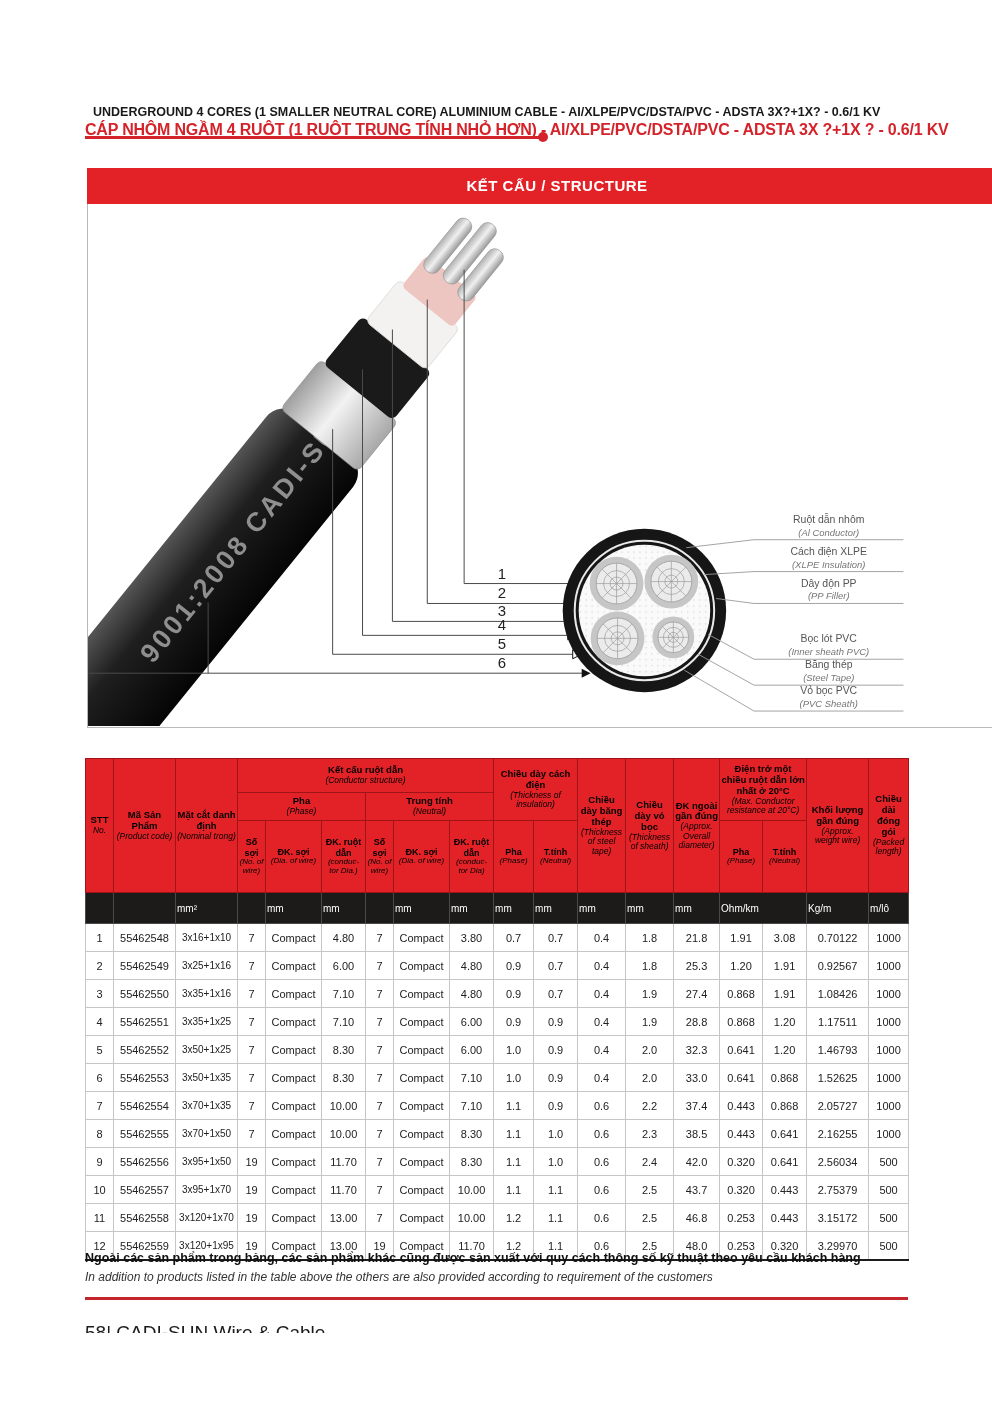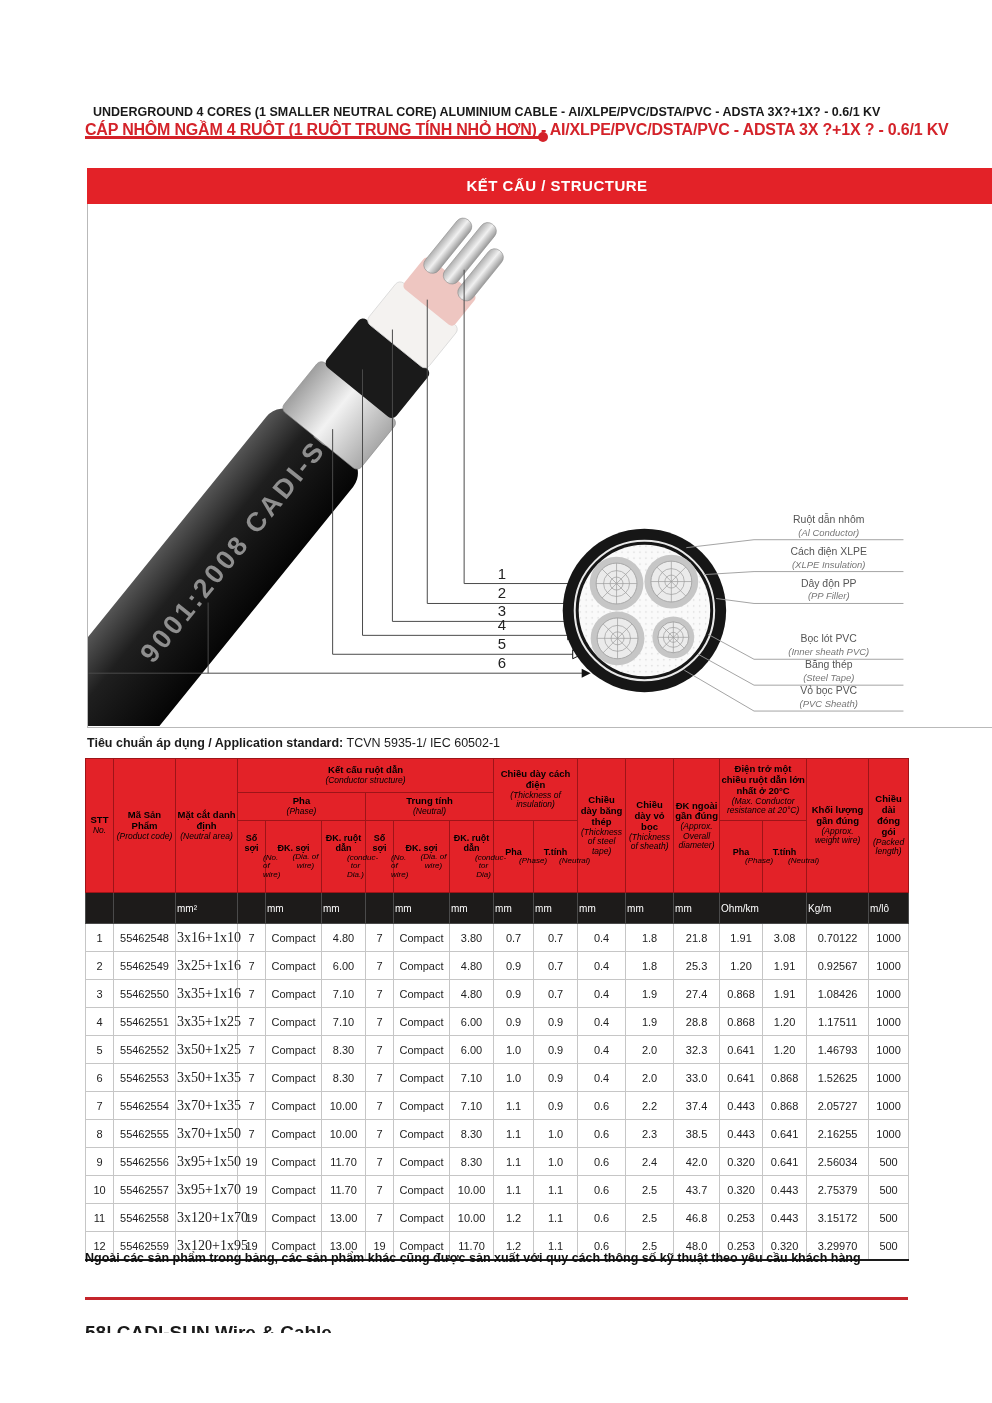--- a/index.html
+++ b/index.html
@@ -22,31 +22,31 @@
   .standard-line .lbl{font-weight:bold;}
   .standard-line .val{font-weight:normal;}
 
   table.spec{position:absolute;left:85px;top:758px;width:823px;border-collapse:collapse;table-layout:fixed;
              border-bottom:2px solid #1c1c1c;}
   table.spec th{background:#e32228;color:#000000;border:1px solid #9e1418;vertical-align:middle;
                 text-align:center;padding:1px 1px;font-weight:normal;}
   .hvi{font-weight:bold;font-size:9.5px;line-height:1.15;}
   .hen{font-style:italic;font-size:8.5px;line-height:1.1;}
   tr.hr1{height:34px;} tr.hr2{height:28px;} tr.hr3{height:72px;}
-  tr.hr3 .hvi{font-size:9px;} tr.hr3 .hen{font-size:8px;padding-left:24px;}
+  tr.hr3 .hvi{font-size:9px;} tr.hr3 .hen{font-size:8px;}
   tr.units td{background:#1d1b1a;color:#fff;border:1px solid #4a4a4a;height:28px;
               font-size:10px;margin-top:10px;}
   table.spec tbody td{border:1px solid #c6c6c6;height:25px;text-align:center;font-size:11px;color:#222;background:#fff;}
-  table.spec tbody td.c-area{font-size:14px;font-family:Liberation Serif, serif;}
+  table.spec tbody td.c-area{font-size:10px;}
 
   .note-vi{position:absolute;left:85px;top:1251px;width:830px;font-size:12.5px;font-weight:bold;color:#111;}
   .note-en{position:absolute;left:85px;top:1270px;width:830px;font-size:12px;font-style:italic;color:#333;}
   .rule2{position:absolute;left:85px;top:1297px;width:823px;height:3px;background:#c4252b;}
   .page-label{position:absolute;left:85px;top:1322px;width:400px;height:11px;overflow:hidden;
-              font-size:19px;font-weight:bold;color:#1a1a1a;}
+              font-size:19px;font-weight:normal;color:#1a1a1a;}
 
   svg text{font-family:"Liberation Sans","DejaVu Sans",sans-serif;}
   .cs-vi{font-size:10.5px;fill:#555;}
   .cs-en{font-size:9.5px;font-style:italic;fill:#777;}
   .cs-num{font-size:15px;fill:#222;}
 </style>
 </head>
 <body>
 
 <div id="page">
@@ -172,23 +172,20 @@
           <text class="cs-en" x="743" y="453">(Inner sheath PVC)</text>
           <text class="cs-vi" x="743" y="466">Băng thép</text>
           <text class="cs-en" x="743" y="479">(Steel Tape)</text>
           <text class="cs-vi" x="743" y="492">Vỏ bọc PVC</text>
           <text class="cs-en" x="743" y="505">(PVC Sheath)</text>
         </g>
       </svg>
     </div>
   </div>
 
-  <div class="standard-line">
-    <span class="lbl">Tiêu chuẩn áp dụng / Application standard:</span><span class="val"> TCVN 5935-1/ IEC 60502-1</span>
-  </div>
 
   <table class="spec">
     <colgroup>
       <col style="width:28px">
         <col style="width:62px">
         <col style="width:62px">
       <col style="width:28px">
         <col style="width:56px">
         <col style="width:44px">
       <col style="width:28px">
@@ -209,21 +206,21 @@
         <th rowspan="3">
             <div class="hvi">STT</div>
             <div class="hen">No.</div>
           </th>
         <th rowspan="3">
             <div class="hvi">Mã Sản Phẩm</div>
             <div class="hen">(Product code)</div>
           </th>
         <th rowspan="3">
             <div class="hvi">Mặt cắt danh định</div>
-            <div class="hen">(Neutral area)</div>
+            <div class="hen">(Nominal trong)</div>
           </th>
         <th colspan="6">
             <div class="hvi">Kết cấu ruột dẫn</div>
             <div class="hen">(Conductor structure)</div>
           </th>
         <th colspan="2" rowspan="2">
             <div class="hvi">Chiều dày cách điện</div>
             <div class="hen">(Thickness of insulation)</div>
           </th>
         <th rowspan="3">
@@ -561,16 +558,17 @@
           <td>48.0</td>
           <td>0.253</td>
           <td>0.320</td>
           <td>3.29970</td>
           <td>500</td>
         </tr>
       </tbody>
   </table>
 
   <div class="note-vi">Ngoài các sản phẩm trong bảng, các sản phẩm khác cũng được sản xuất với quy cách thông số kỹ thuật  theo yêu cầu khách hàng</div>
+  <div class="note-en">In addition to products listed in the table above the others are also provided according to requirement of the customers</div>
   <div class="rule2"></div>
   <div class="page-label">58| CADI-SUN Wire &amp; Cable</div>
 
 </div>
 
 </body></html>

